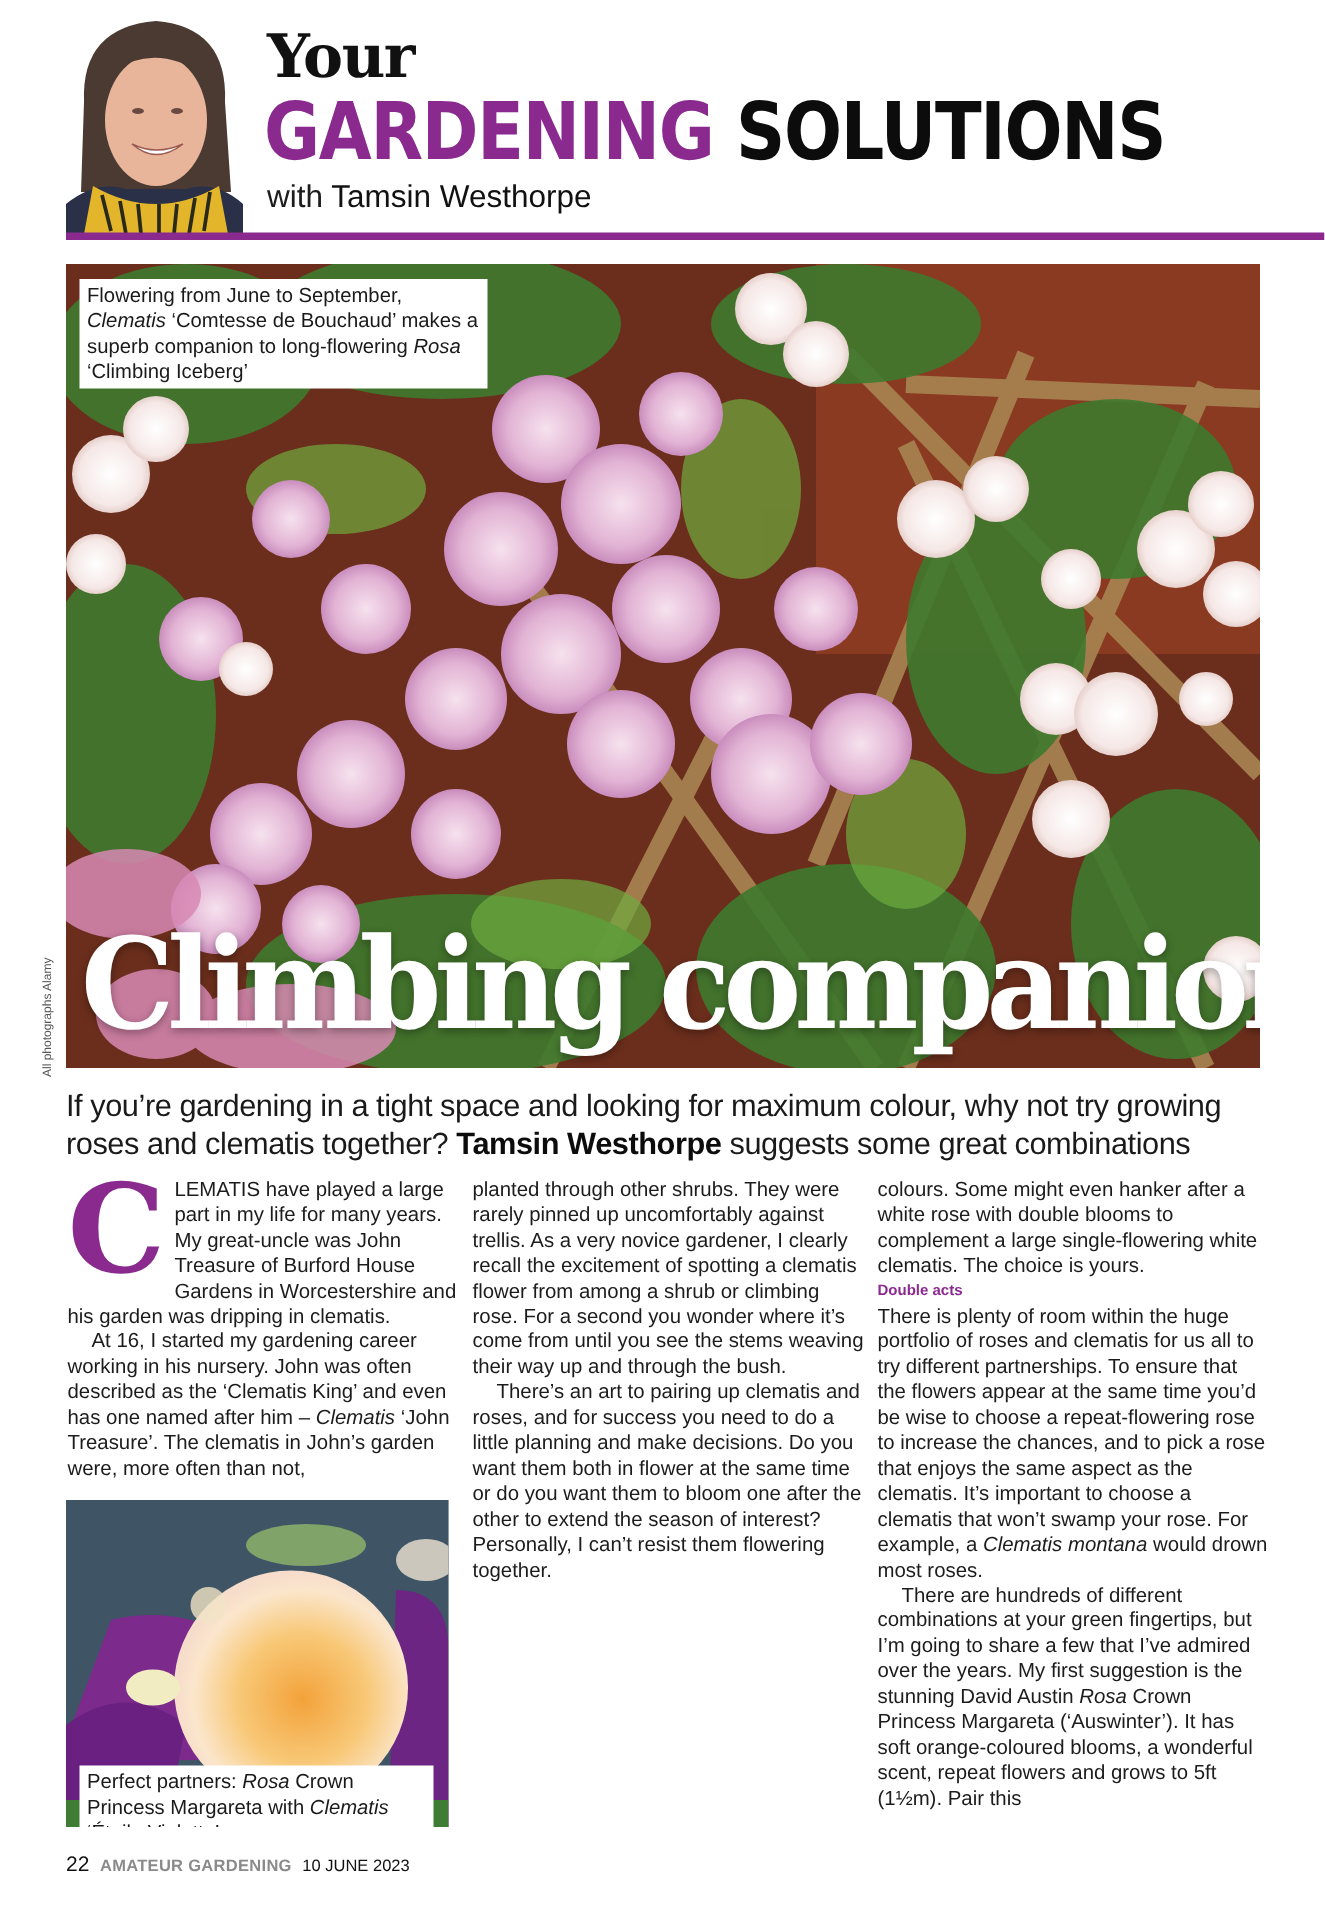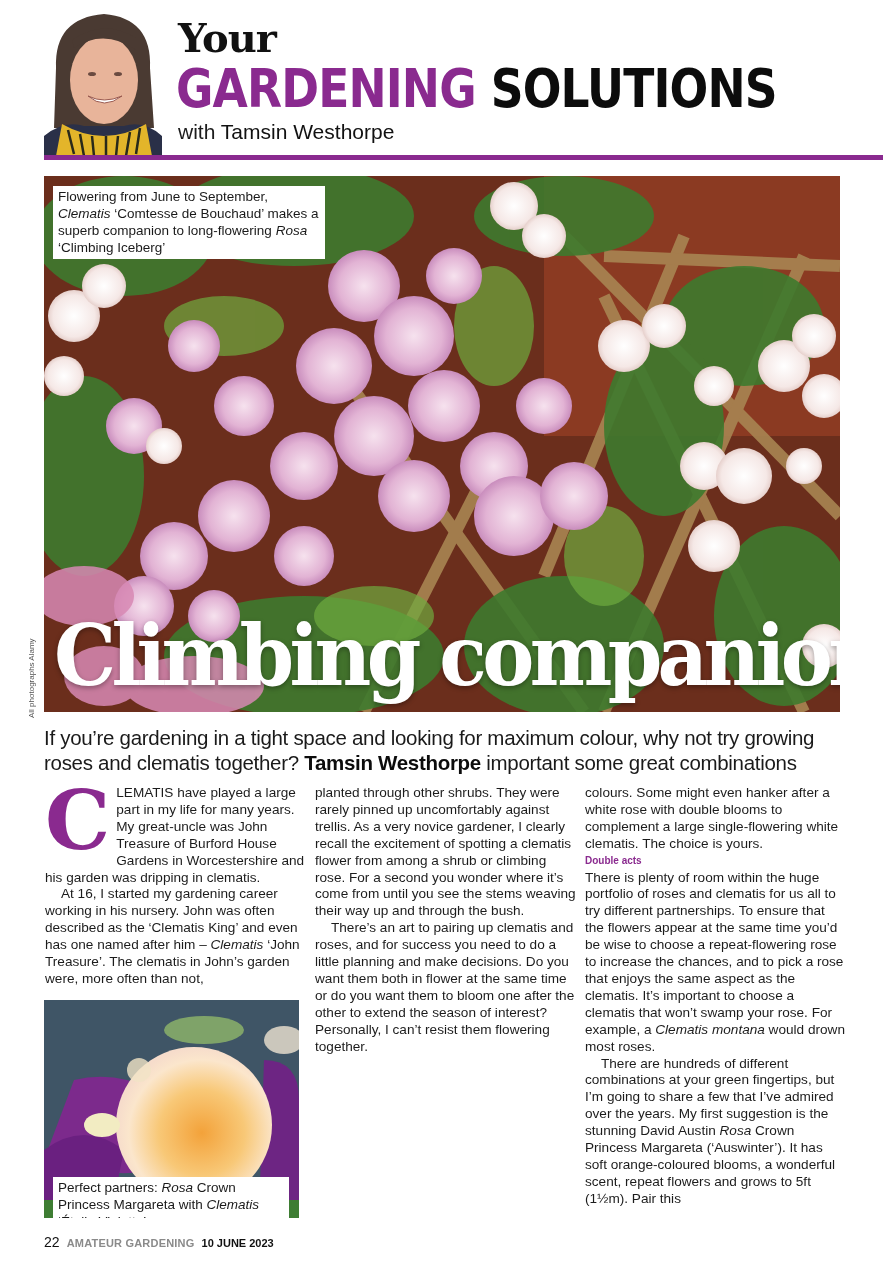--- a/index.html
+++ b/index.html
@@ -86,21 +86,21 @@
   .inset-caption {
     position: absolute; left: 9px; top: 177px; background: #ffffff; padding: 2px 5px;
     font-size: 13.5px; line-height: 17px; color: #1a1a1a; width: 236px;
   }
   .inset-caption i { font-style: italic; }
 
   
   .footer { position: absolute; left: 44px; top: 1234px; font-size: 11px; white-space: nowrap; }
   .footer .pg { font-weight: normal; font-size: 14px; color: #111; margin-right: 4px; }
   .footer .mag { color: #8a8a8a; font-weight: bold; letter-spacing: 0.2px; margin-right: 4px; }
-  .footer .date { color: #111; font-weight: bold; }
+  .footer .date { color: #111; font-weight: normal; }
 </style>
 </head>
 <body>
 
 <div class="header">
   <div class="author-photo">
     <svg viewBox="0 0 118 148">
       <rect width="118" height="148" fill="#ffffff"></rect>
       <path d="M12 60 Q10 10 60 6 Q108 10 106 60 L110 120 L10 120 Z" fill="#4a3a32"></path>
       <ellipse cx="60" cy="72" rx="34" ry="44" fill="#e8b49a"></ellipse>
@@ -215,21 +215,21 @@
     </g>
   </svg>
   <div class="hero-caption">
     <span>Flowering from June to September, </span><i>Clematis</i><span> ‘Comtesse de Bouchaud’ makes a superb companion to long-flowering </span><i>Rosa</i><span> ‘Climbing Iceberg’</span>
   </div>
   <div class="hero-title">Climbing companions</div>
 </div>
 <div class="photo-credit">All photographs Alamy</div>
 
 <div class="standfirst">
-  <span>If you’re gardening in a tight space and looking for maximum colour, why not try growing roses and clematis together? </span><b>Tamsin Westhorpe</b><span> important some great combinations</span>
+  <span>If you’re gardening in a tight space and looking for maximum colour, why not try growing roses and clematis together? </span><b>Tamsin Westhorpe</b><span> suggests some great combinations</span>
 </div>
 
 <div class="col col1">
   <p>
     <span class="dropcap">C</span><span>LEMATIS have played a large part in my life for many years. My great-uncle was John Treasure of Burford House Gardens in Worcestershire and his garden was dripping in clematis.</span>
   </p>
   <p class="indent">
     <span>At 16, I started my gardening career working in his nursery. John was often described as the ‘Clematis King’ and even has one named after him – </span><i>Clematis</i><span> ‘John Treasure’. The clematis in John’s garden were, more often than not,</span>
   </p>
 </div>

